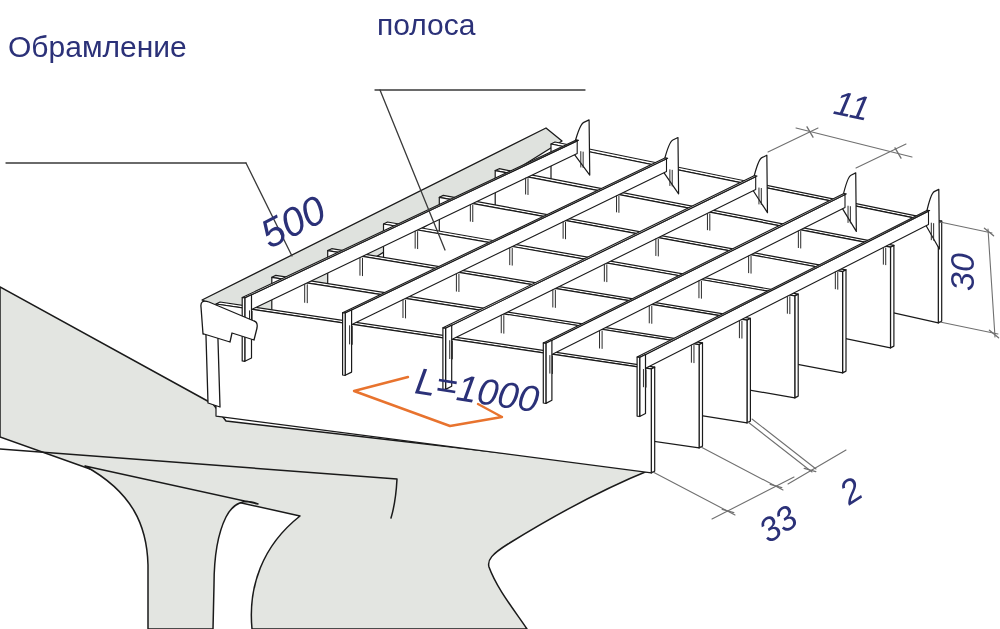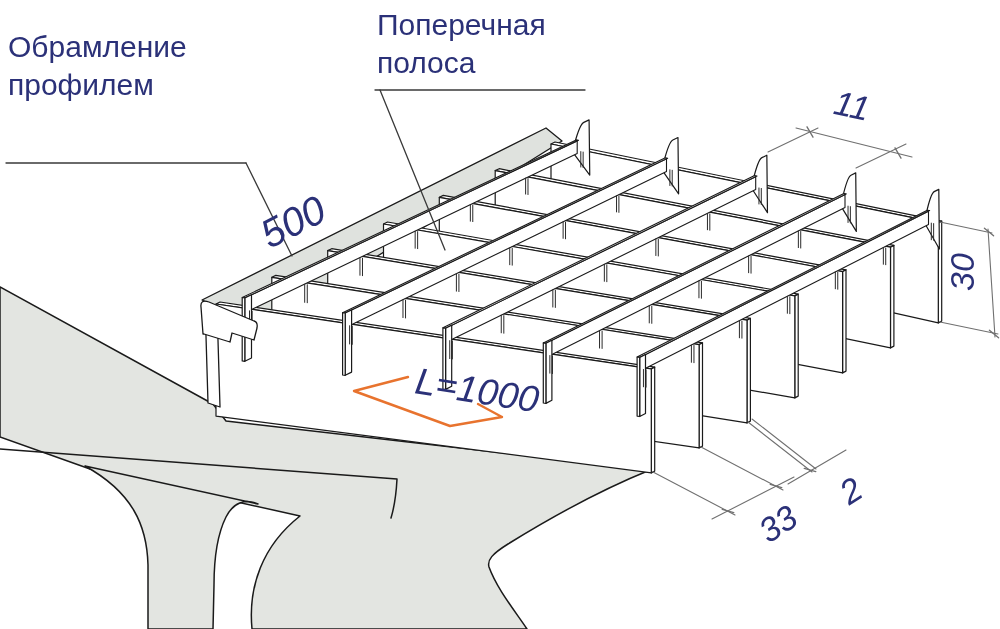--- a/index.html
+++ b/index.html
@@ -159,24 +159,22 @@
       <line x1="770.2044450422655" y1="484.44708572938487" x2="781.7955549577345" y2="487.55291427061513" stroke="#707070" stroke-width="1.3" stroke-linecap="round"></line>
       <line x1="748" y1="422" x2="812" y2="472" stroke="#707070" stroke-width="1.1" stroke-linecap="round"></line>
       <line x1="752" y1="419" x2="816" y2="469" stroke="#707070" stroke-width="1.1" stroke-linecap="round"></line>
       <line x1="788" y1="484" x2="846" y2="450" stroke="#707070" stroke-width="1.1" stroke-linecap="round"></line>
       <line x1="804.2044450422655" y1="468.44708572938487" x2="815.7955549577345" y2="471.55291427061513" stroke="#707070" stroke-width="1.3" stroke-linecap="round"></line>
       <path d="M 408,377 L 354,391 L 450,426 M 450,426 L 502,417 M 502,417 L 478,404" fill="none" stroke="#e8732e" stroke-width="2.4" stroke-linejoin="round" stroke-linecap="round"></path>
     </svg>
 
   <div class="lbl" style="left:8px;top:28px;">
     <div>Обрамление</div>
-    <div>профилем</div>
   </div>
   <div class="lbl" style="left:377px;top:6px;">
-    <div>Поперечная</div>
     <div>полоса</div>
   </div>
 
   <div class="dim big" style="left:293px;top:222px;--r:-27deg;">500</div>
   <div class="dim" style="left:852px;top:106px;--r:12deg;">11</div>
   <div class="dim" style="left:962px;top:272px;--r:-90deg;">30</div>
   <div class="dim" style="left:477px;top:391px;--r:9deg;font-size:37px;">L=1000</div>
   <div class="dim" style="left:778px;top:524px;--r:-33deg;">33</div>
   <div class="dim" style="left:851px;top:491px;--r:-33deg;">2</div>
 </div>

